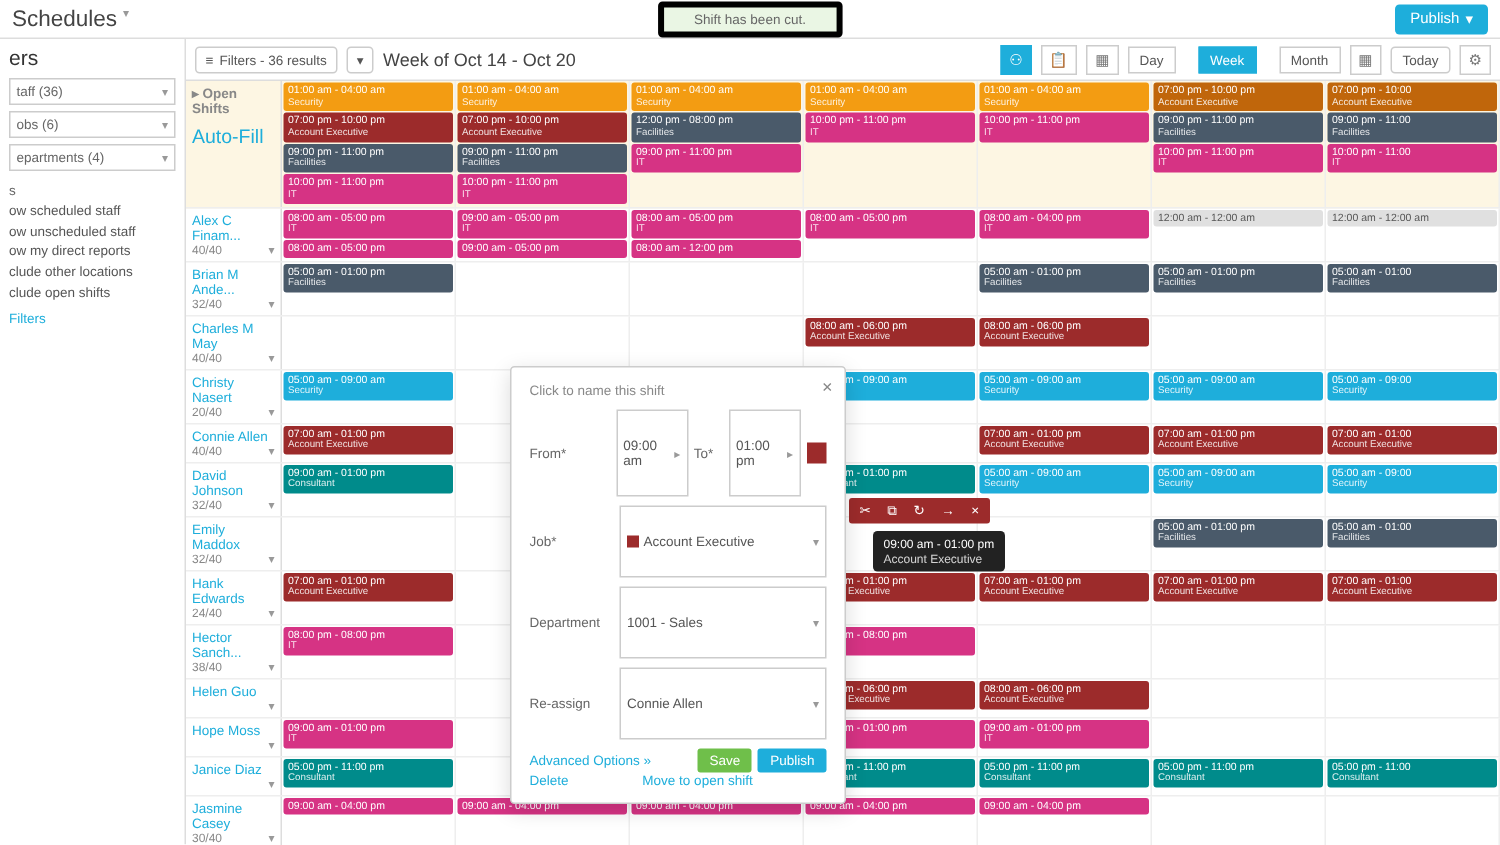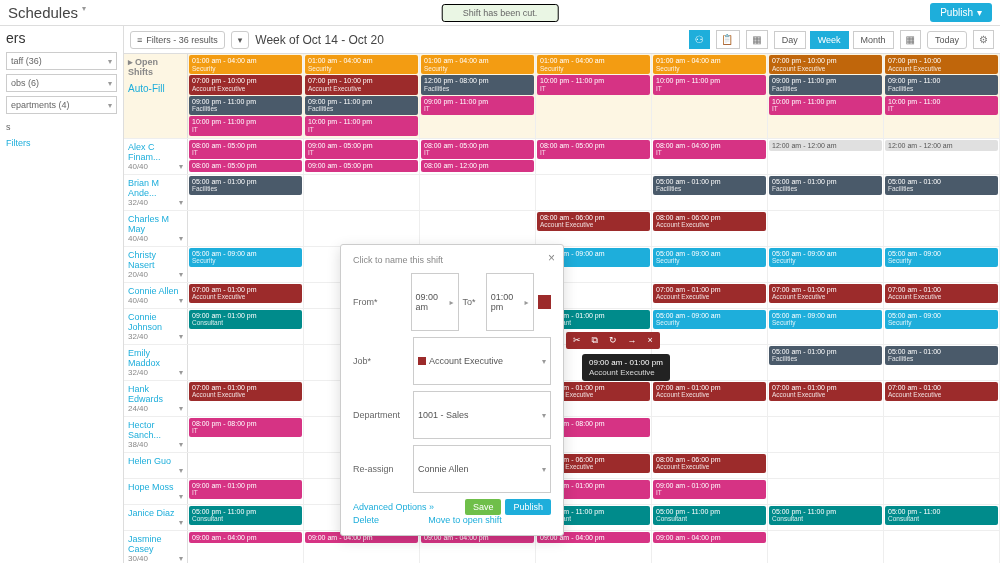--- a/index.html
+++ b/index.html
@@ -1,32 +1,32 @@
 <!DOCTYPE html>
 <html><head>
 <meta charset="utf-8">
 <style>
 *{box-sizing:border-box;margin:0;padding:0;font-family:Arial,Helvetica,sans-serif}
 body{font-size:10px;background:#fff;color:#333;overflow:hidden;width:1000px;height:563px;position:relative}
 .top-bar{height:26px;display:flex;align-items:center;padding:0 8px;border-bottom:1px solid #ddd;position:relative}
 .page-title{font-size:15px;color:#444;display:flex;align-items:flex-start;gap:4px}
-.notif{position:absolute;left:50%;transform:translateX(-50%);background:#eaf6e4;border:1px solid #000000;padding:3px 20px;border-radius:3px;font-size:9px;color:#666}
+.notif{position:absolute;left:50%;transform:translateX(-50%);background:#eaf6e4;border:4px solid #000000;padding:3px 20px;border-radius:3px;font-size:9px;color:#666}
 .publish-btn{margin-left:auto;background:#1eaedb;color:#fff;padding:4px 10px;border-radius:3px;font-size:10px;display:flex;align-items:center;gap:4px;cursor:pointer}
 .layout{display:flex;height:537px}
 .sidebar{width:124px;border-right:1px solid #ddd;padding:4px 6px;font-size:9px;overflow:hidden}
 .sb-title{font-size:14px;margin-bottom:6px}
 .sb-sel{border:1px solid #ccc;padding:3px 4px;margin-bottom:4px;color:#666;display:flex;justify-content:space-between;align-items:center}
 .sb-head{margin-top:8px;margin-bottom:3px;color:#666}
 .sb-opt{color:#555;margin:2px 0;line-height:1.3}
 .sb-link{color:#1eaedb;margin-top:6px;display:block}
 .main{flex:1;display:flex;flex-direction:column;overflow:hidden}
 .toolbar{height:28px;display:flex;align-items:center;padding:0 6px;border-bottom:1px solid #ddd;gap:6px}
 .filter-btn{border:1px solid #ccc;padding:3px 6px;border-radius:3px;color:#555;display:flex;align-items:center;gap:4px;font-size:9px}
 .week-label{flex:1;text-align:left;font-size:12px;color:#444}
-.view-group{display:flex;gap:4px}
+.view-group{display:flex;gap:15px}
 .view-btn{border:1px solid #ccc;padding:3px 7px;font-size:9px;color:#555;background:#fff}
 .view-btn.active{background:#1eaedb;color:#fff;border-color:#1eaedb}
 .icon-btn{border:1px solid #ccc;padding:3px 5px;background:#fff;color:#777;font-size:10px}
 .icon-btn.blue{background:#1eaedb;color:#fff;border-color:#1eaedb}
 .grid{flex:1;overflow:auto}
 .grid-head{display:flex;background:#f5f5f5;border-bottom:1px solid #ddd}
 .row-label{width:64px;flex-shrink:0;border-right:1px solid #ddd;padding:3px 4px}
 .day-col{flex:1;min-width:0;border-right:1px solid #eee;text-align:center;padding:4px 2px;font-size:9px;color:#555}
 .grid-row{display:flex;border-bottom:1px solid #eee;min-height:22px}
 .grid-row .row-label{font-size:8px}
@@ -91,20 +91,27 @@
       </div>
     <div class="sb-sel">
         <span>obs (6)</span>
         <span class="caret">▾</span>
       </div>
     <div class="sb-sel">
         <span>epartments (4)</span>
         <span class="caret">▾</span>
       </div>
     <div class="sb-head">s</div>
+    <div id="sb-opts">
+        <div class="sb-opt">ow scheduled staff</div>
+        <div class="sb-opt">ow unscheduled staff</div>
+        <div class="sb-opt">ow my direct reports</div>
+        <div class="sb-opt">clude other locations</div>
+        <div class="sb-opt">clude open shifts</div>
+      </div>
     <span class="sb-link">Filters</span>
   </div>
 
   <div class="main">
     <div class="toolbar">
       <div class="filter-btn">
           <span>≡</span>
           <span>Filters - 36 results</span>
         </div>
       <div class="filter-btn">
@@ -121,21 +128,21 @@
       </div>
       <div class="icon-btn">▦</div>
       <div class="view-btn" style="border-radius:3px">Today</div>
       <div class="icon-btn">⚙</div>
     </div>
 
     <div class="grid">
       <div class="grid-row open-row">
         <div class="row-label">
           <span class="emp-name" style="color:#888;font-weight:bold">▸ <span>Open Shifts</span></span>
-          <span class="sb-link" style="font-size:10px">Auto-Fill</span>
+          <span class="sb-link" style="font-size:13px">Auto-Fill</span>
         </div>
         <div id="open-cells" style="display:flex;flex:1">
             <div class="day-cell">
               <div class="shift c-orange"><span class="t">01:00 am - 04:00 am</span><span class="j">Security</span></div>
               <div class="shift c-maroon"><span class="t">07:00 pm - 10:00 pm</span><span class="j">Account Executive</span></div>
               <div class="shift c-slate"><span class="t">09:00 pm - 11:00 pm</span><span class="j">Facilities</span></div>
               <div class="shift c-pink"><span class="t">10:00 pm - 11:00 pm</span><span class="j">IT</span></div>
             </div>
             <div class="day-cell">
               <div class="shift c-orange"><span class="t">01:00 am - 04:00 am</span><span class="j">Security</span></div>
@@ -270,21 +277,21 @@
               <div class="shift c-maroon"><span class="t">07:00 am - 01:00 pm</span><span class="j">Account Executive</span></div>
             </div>
             <div class="day-cell">
               <div class="shift c-maroon"><span class="t">07:00 am - 01:00 pm</span><span class="j">Account Executive</span></div>
             </div>
             <div class="day-cell">
               <div class="shift c-maroon"><span class="t">07:00 am - 01:00</span><span class="j">Account Executive</span></div>
             </div>
           </div>
           <div class="grid-row">
-            <div class="row-label"><span class="emp-name">Connie Johnson</span><span class="emp-hrs">32/40</span><span class="caret" style="float:right">▾</span></div>
+            <div class="row-label"><span class="emp-name">David Johnson</span><span class="emp-hrs">32/40</span><span class="caret" style="float:right">▾</span></div>
             <div class="day-cell">
               <div class="shift c-teal"><span class="t">09:00 am - 01:00 pm</span><span class="j">Consultant</span></div>
             </div>
             <div class="day-cell"></div>
             <div class="day-cell"></div>
             <div class="day-cell">
               <div class="shift c-teal"><span class="t">09:00 am - 01:00 pm</span><span class="j">Consultant</span></div>
             </div>
             <div class="day-cell">
               <div class="shift c-cyan"><span class="t">05:00 am - 09:00 am</span><span class="j">Security</span></div>

